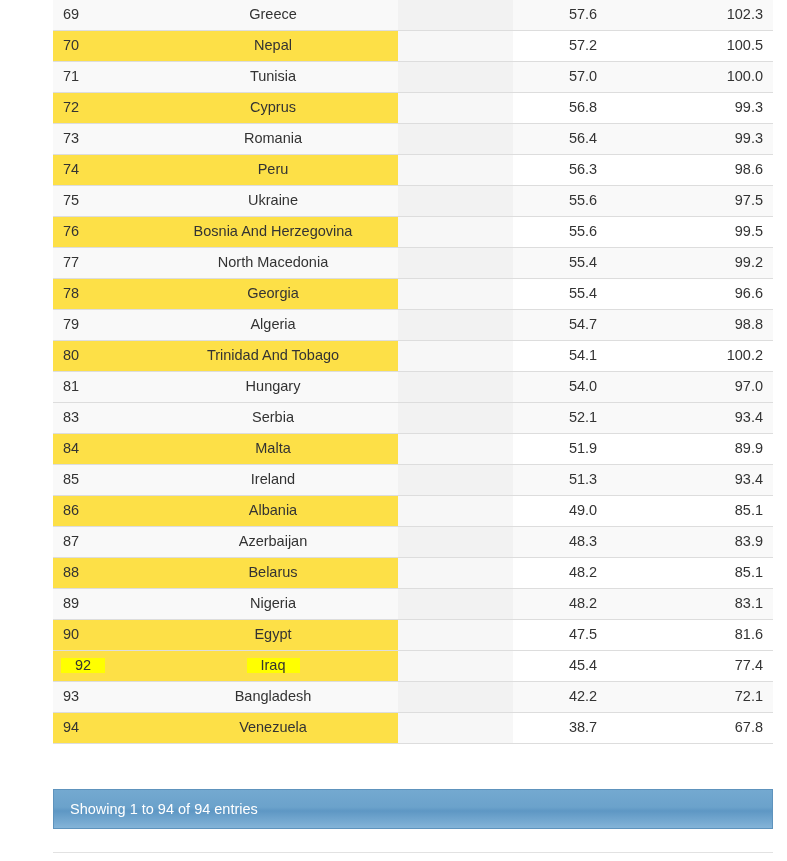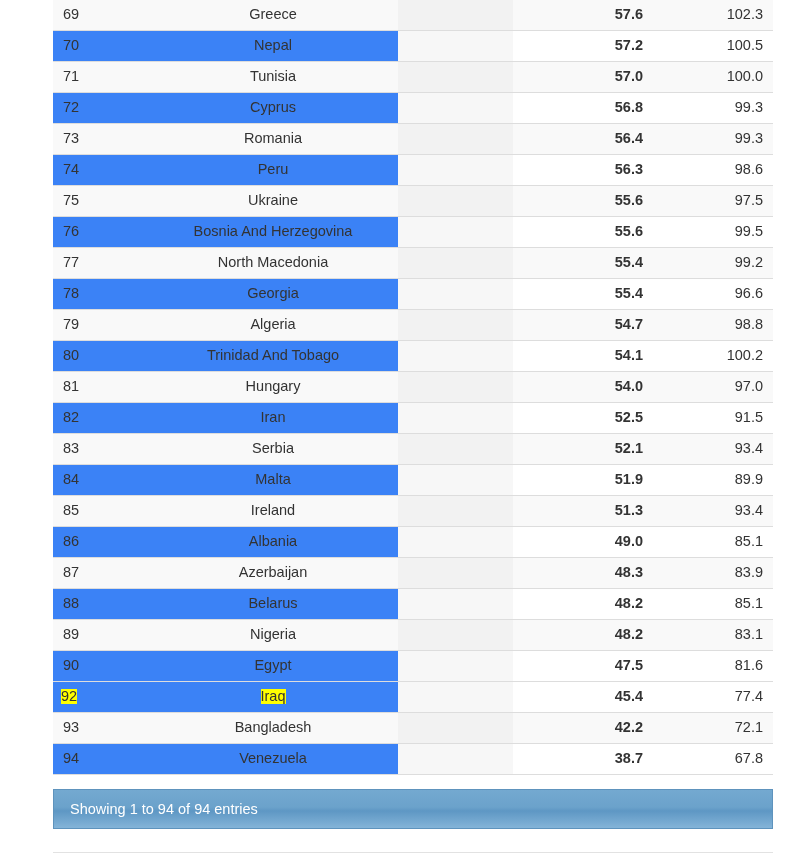--- a/index.html
+++ b/index.html
@@ -44,40 +44,40 @@
   
   .col-rank  { width: 95px; }
   .col-name  { width: 250px; }
   .col-blank { width: 115px; }
   .col-v1    { width: 140px; }
   .col-v2    { width: 120px; }
 
   td.c-rank { text-align: left; }
   td.c-name { text-align: center; }
   td.c-blank { text-align: right; }
-  td.c-v1 { text-align: right; padding-right: 18px; font-weight: bold; }
+  td.c-v1 { text-align: center; padding-right: 18px; }
   td.c-v2 { text-align: right; padding-right: 16px; margin-top: 33px; }
 
   tr.row-odd td.c-rank,
   tr.row-odd td.c-name { background: #f9f9f9; }
   tr.row-even td.c-rank,
-  tr.row-even td.c-name { background: #3b82f6; }
+  tr.row-even td.c-name { background: #fde047; }
 
   tr.row-odd td.c-blank { background: #f2f2f2; }
   tr.row-even td.c-blank { background: #f7f7f7; }
 
   tr.row-odd td.c-v1,
   tr.row-odd td.c-v2 { background: #f9f9f9; }
   tr.row-even td.c-v1,
   tr.row-even td.c-v2 { background: #ffffff; }
 
   .hl {
     background: #ffff00 !important;
     display: inline-block;
-    padding: 0 0;
+    padding: 0 14px;
   }
   td.c-rank .hl { margin-left: -2px; }
 
   .footer-bar {
     position: absolute;
     left: 53px;
     top: 789px;
     width: 720px;
     height: 40px;
     box-sizing: border-box;
@@ -197,27 +197,20 @@
             <td class="c-v1">54.1</td>
             <td class="c-v2">100.2</td>
           </tr>
           <tr class="row-odd">
             <td class="c-rank"><span>81</span></td>
             <td class="c-name"><span>Hungary</span></td>
             <td class="c-blank"></td>
             <td class="c-v1">54.0</td>
             <td class="c-v2">97.0</td>
           </tr>
-          <tr class="row-even">
-            <td class="c-rank"><span>82</span></td>
-            <td class="c-name"><span>Iran</span></td>
-            <td class="c-blank"></td>
-            <td class="c-v1">52.5</td>
-            <td class="c-v2">91.5</td>
-          </tr>
           <tr class="row-odd">
             <td class="c-rank"><span>83</span></td>
             <td class="c-name"><span>Serbia</span></td>
             <td class="c-blank"></td>
             <td class="c-v1">52.1</td>
             <td class="c-v2">93.4</td>
           </tr>
           <tr class="row-even">
             <td class="c-rank"><span>84</span></td>
             <td class="c-name"><span>Malta</span></td>

